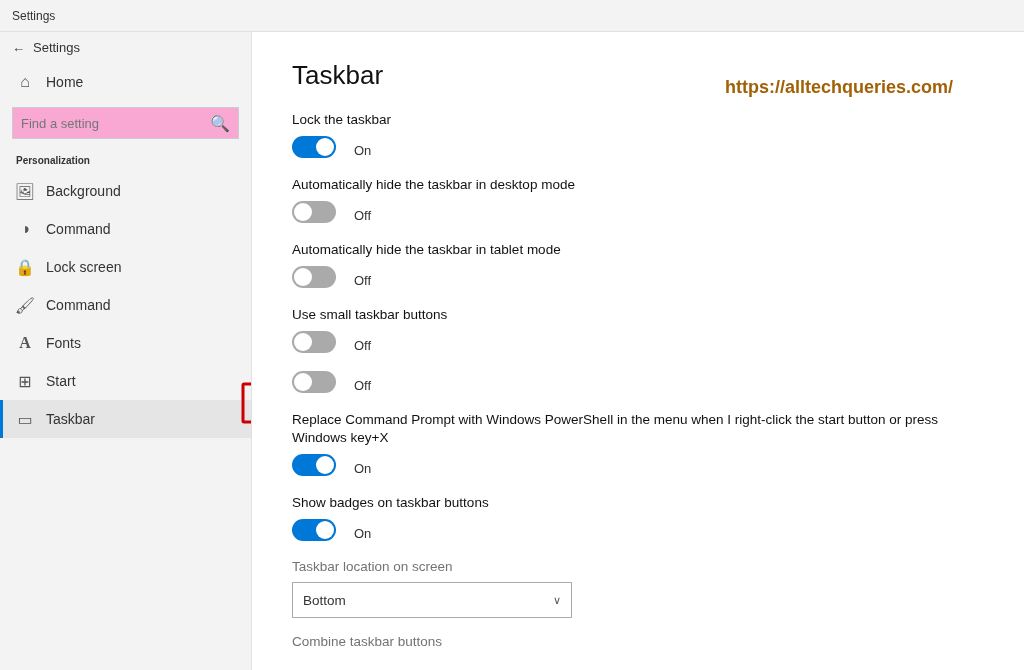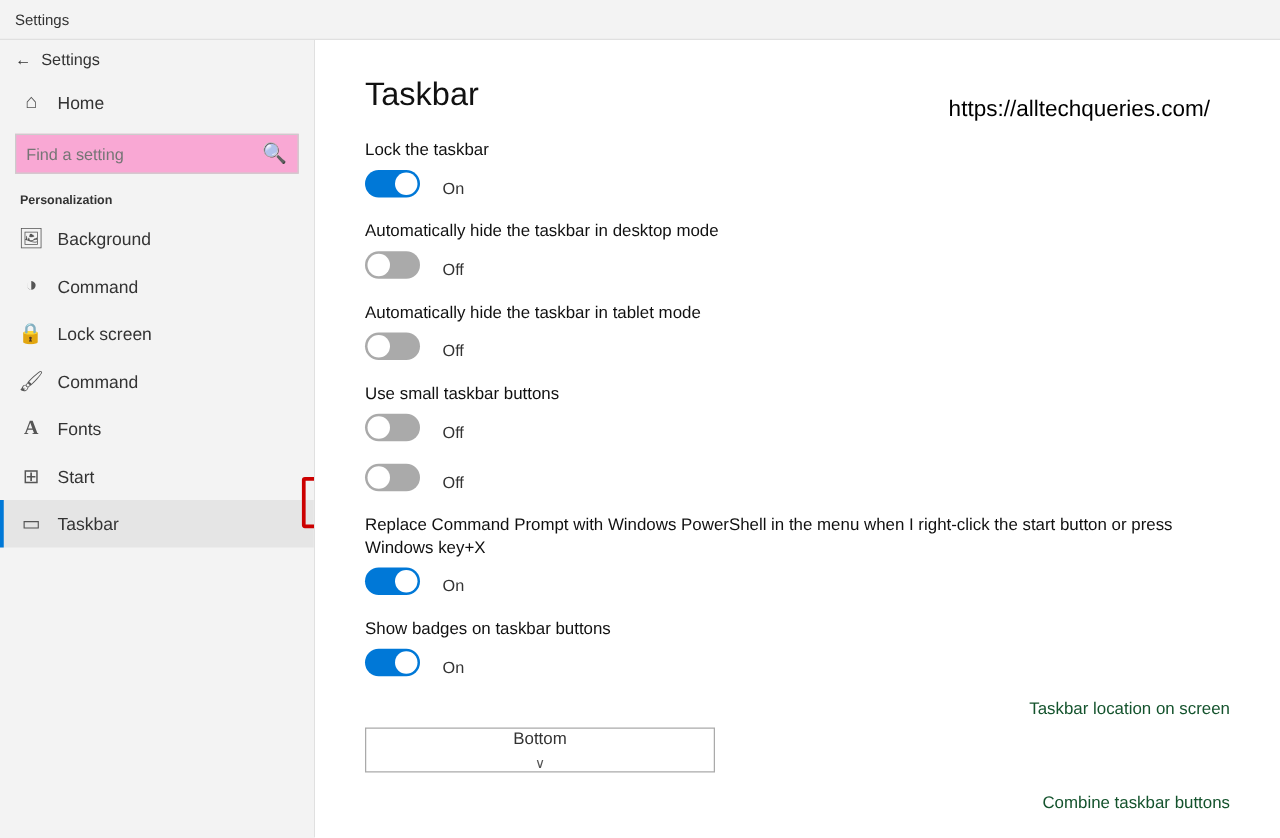--- a/index.html
+++ b/index.html
@@ -133,24 +133,24 @@
     .page-title {
       font-size: 26px;
       font-weight: 300;
       color: #111;
       margin-bottom: 20px;
     }
 
     .watermark {
       position: absolute;
       top: 45px;
-      right: 56px;
-      color: #000000;
+      right: 71px;
+      color: #a16207;
       font-size: 18px;
-      font-weight: normal;
+      font-weight: bold;
       pointer-events: none;
     }
 
     .setting-item {
       margin-bottom: 18px;
     }
 
     .setting-label {
       font-size: 13.5px;
       color: #111;
@@ -195,37 +195,35 @@
       font-size: 13px;
       color: #333;
     }
 
     
     .dropdown-container {
       margin-top: 8px;
     }
     .dropdown-label {
       font-size: 13.5px;
-      color: #14532d;
+      color: #737373;
       margin-bottom: 8px;
-      text-align: right;
     }
     .dropdown {
       width: 280px;
       height: 36px;
       border: 1px solid #aaa;
       background: #fff;
       display: flex;
       align-items: center;
       justify-content: space-between;
       padding: 0 10px;
       cursor: pointer;
       font-size: 13.5px;
       color: #333;
-      flex-direction: column;
     }
 
     .dropdown-chevron {
       font-size: 11px;
       color: #555;
     }
 
     .nav-item-wrapper {
       position: relative;
     }

